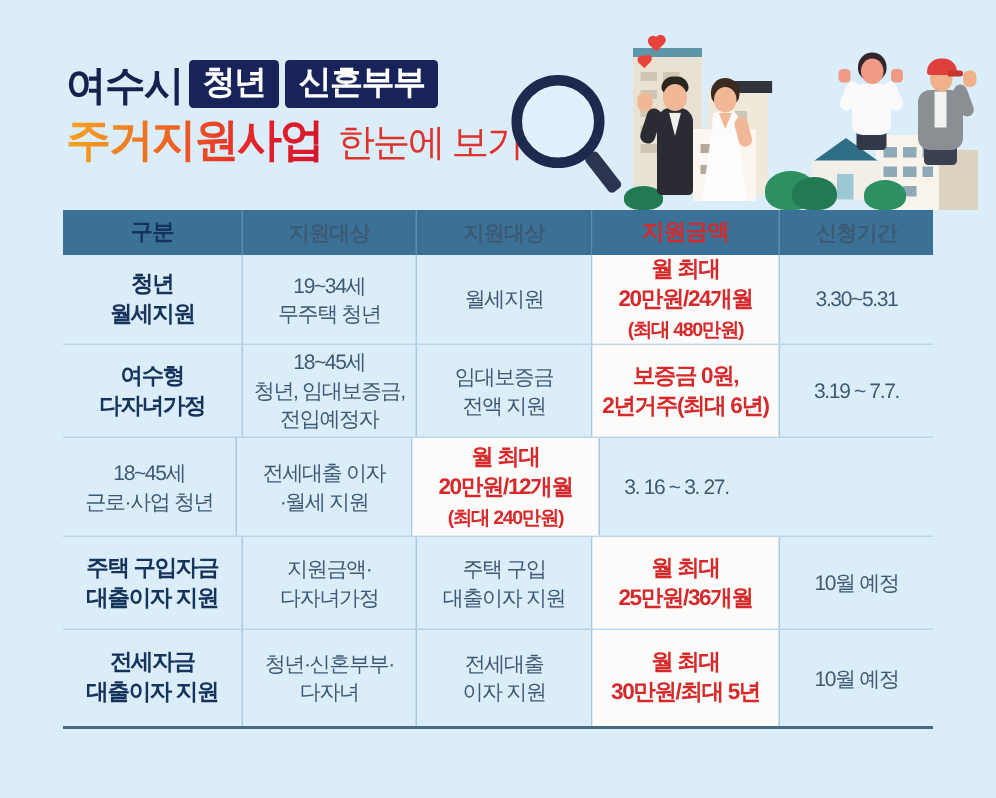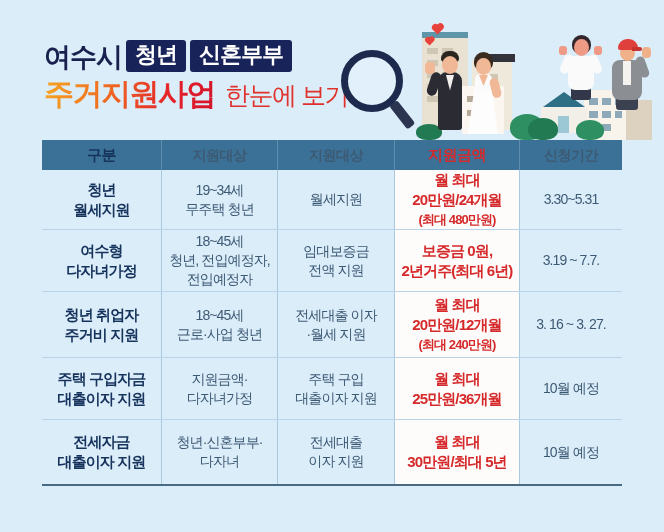--- a/index.html
+++ b/index.html
@@ -330,41 +330,37 @@
     </div>
   </div>
 
   <div class="trow r2">
     <div class="td c1">
       <span>여수형</span>
       <span>다자녀가정</span>
     </div>
     <div class="td c2">
       <span>18~45세</span>
-      <span>청년, 전입예정자,</span>
+      <span>청년, 임대보증금,</span>
       <span>전입예정자</span>
     </div>
     <div class="td c3">
       <span>임대보증금</span>
       <span>전액 지원</span>
     </div>
     <div class="td c4">
       <span>보증금 0원,</span>
       <span>2년거주(최대 6년)</span>
     </div>
     <div class="td c5">
       <span>3.19 ~ 7.7.</span>
     </div>
   </div>
 
   <div class="trow r3">
-    <div class="td c1">
-      <span>청년 취업자</span>
-      <span>주거비 지원</span>
-    </div>
     <div class="td c2">
       <span>18~45세</span>
       <span>근로·사업 청년</span>
     </div>
     <div class="td c3">
       <span>전세대출 이자</span>
       <span>·월세 지원</span>
     </div>
     <div class="td c4">
       <span>월 최대</span>

